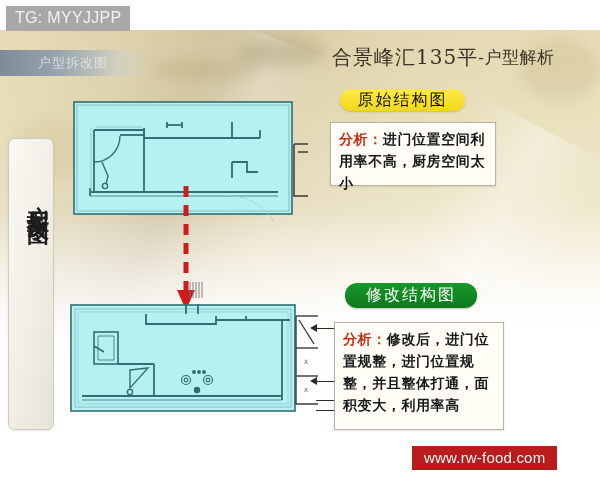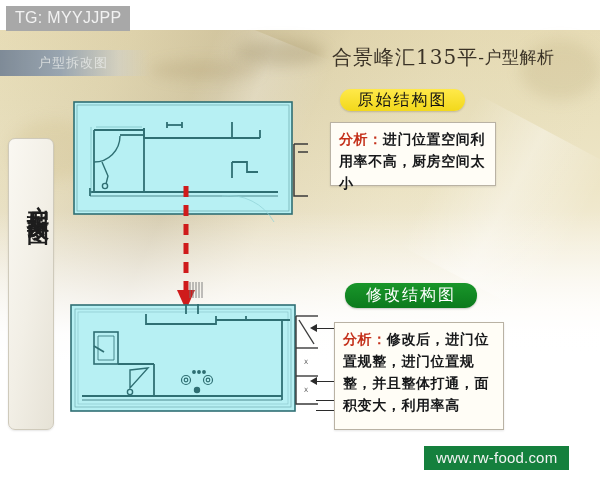--- a/index.html
+++ b/index.html
@@ -23,21 +23,21 @@
   .bg-smudge{position:absolute;border-radius:50%;filter:blur(7px);}
 
   
   .tg-tag{
     position:absolute;left:6px;top:6px;padding:3px 9px 4px 9px;
     background:#a8a8a8;color:#f2f2f2;font-size:16px;letter-spacing:.3px;
   }
   
   .watermark{
     position:absolute;left:412px;top:446px;padding:3px 12px 4px 12px;
-    background:#15803d;color:#f4f4f4;font-size:15px;letter-spacing:.2px;margin-left:12px;
+    background:#b91c1c;color:#f4f4f4;font-size:15px;letter-spacing:.2px;
   }
 
   
   .banner{
     position:absolute;left:0px;top:50px;width:152px;height:26px;
     background:linear-gradient(90deg,#6d7d92 0%,#8d9db0 40%,rgba(200,205,210,.55) 78%,rgba(255,255,255,0) 100%);
     opacity:.85;
   }
   .banner span{
     position:absolute;left:38px;top:4px;font-size:13px;color:#eef2f6;

